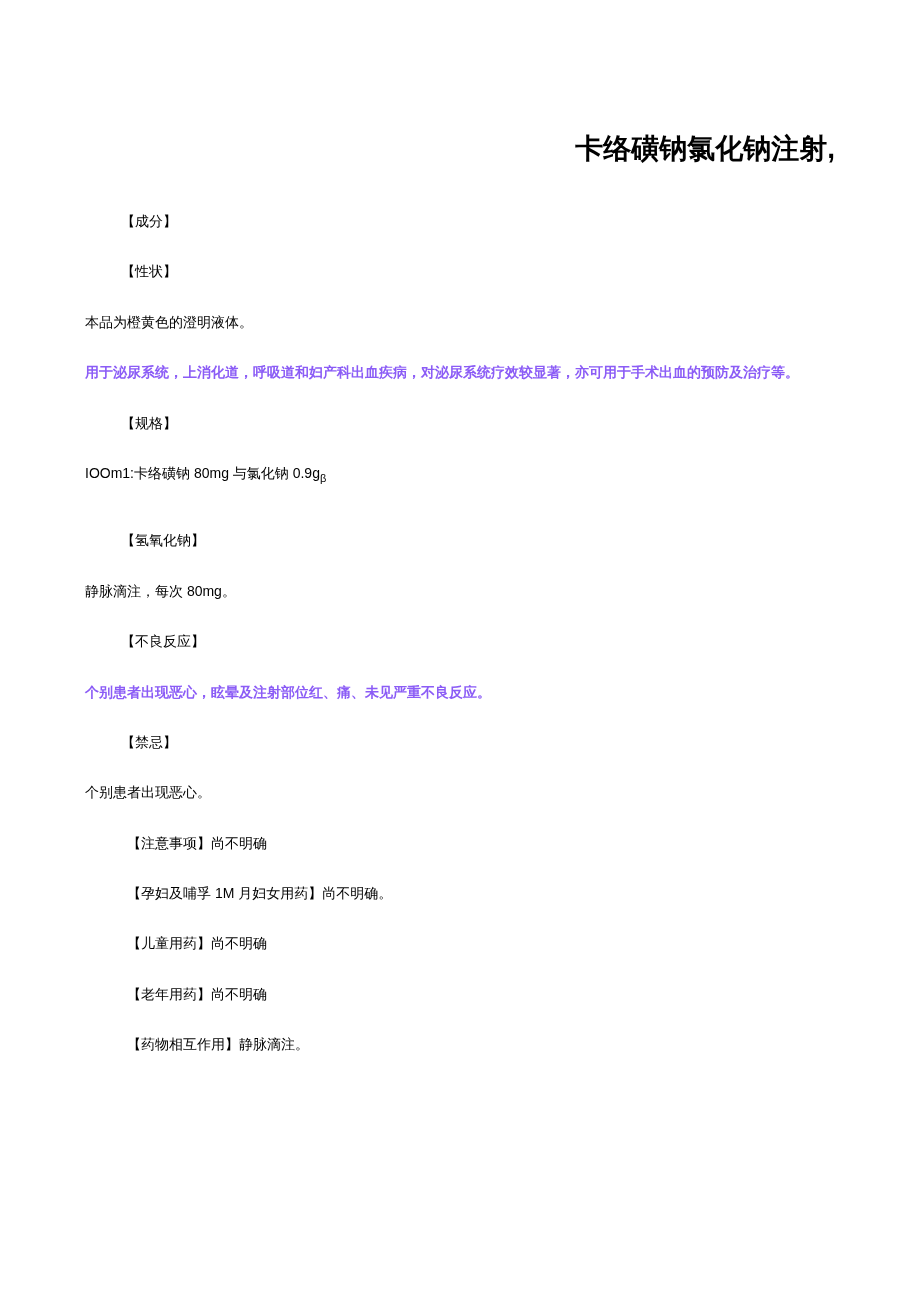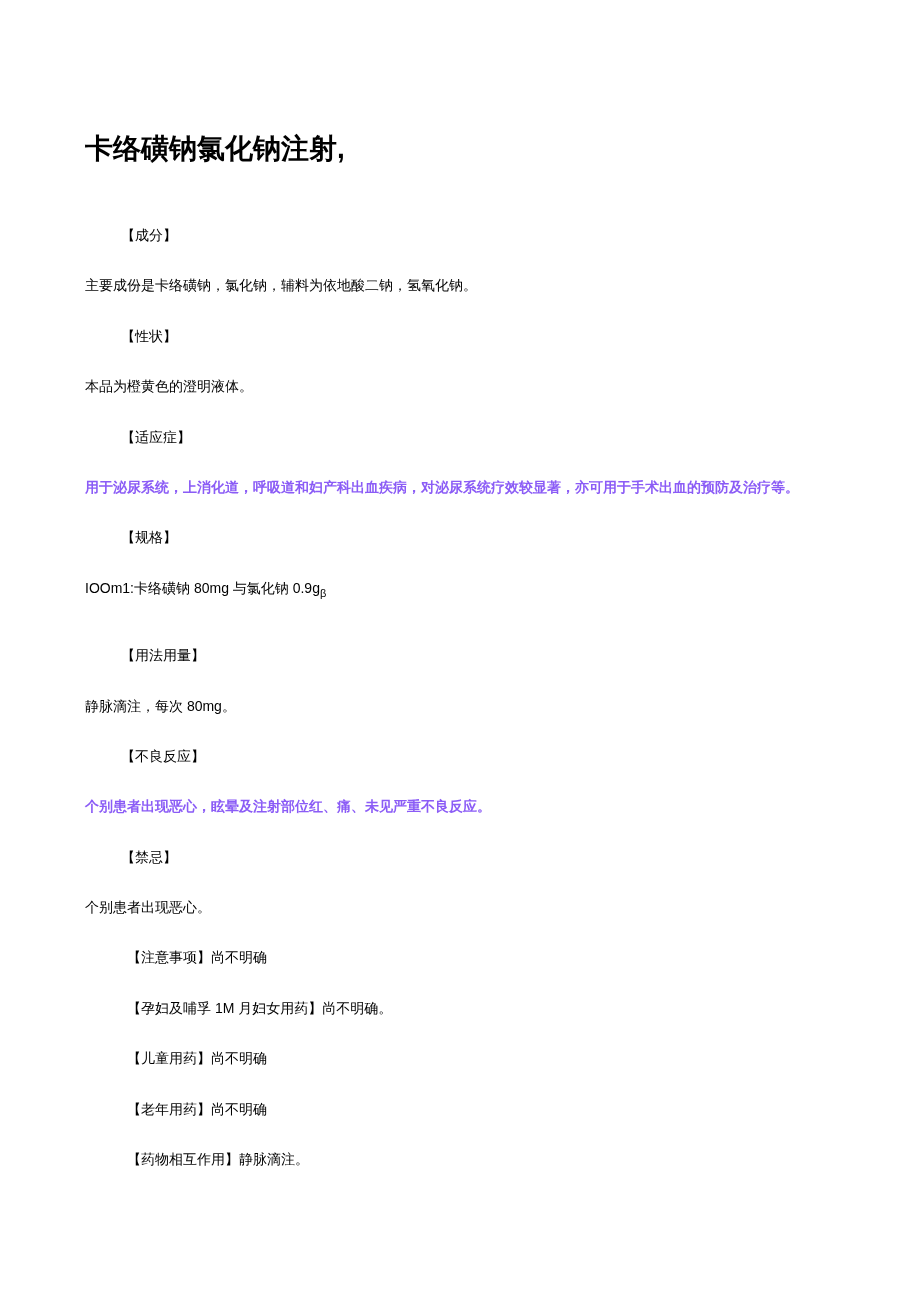--- a/index.html
+++ b/index.html
@@ -12,24 +12,24 @@
       min-height: 1301px;
       background: #ffffff;
       font-family: "Microsoft YaHei", "SimSun", sans-serif;
       color: #000000;
       padding: 0;
     }
     .page {
       padding: 130px 85px 60px 85px;
     }
     .title {
-      text-align: left;
+      text-align: right;
       font-size: 28px;
       font-weight: bold;
-      margin-bottom: 56px;
+      margin-bottom: 42px;
     }
     .section-label {
       font-size: 14px;
       margin-left: 36px;
       margin-bottom: 28px;
       line-height: 1.6;
     }
     .body-text {
       font-size: 14px;
       margin-bottom: 28px;
@@ -59,34 +59,32 @@
     }
   </style>
 </head>
 <body>
 
 <div class="page">
 
   <h1 class="title">卡络磺钠氯化钠注射,</h1>
 
   <div class="section-label">【成分】</div>
-  <div class="body-text">主要成份是卡络磺钠，氯化钠，辅料为依地酸二钠，氢氧化钠。</div>
 
   <div class="section-label">【性状】</div>
   <div class="body-text">本品为橙黄色的澄明液体。</div>
 
-  <div class="section-label">【适应症】</div>
   <div class="body-text-red">用于泌尿系统，上消化道，呼吸道和妇产科出血疾病，对泌尿系统疗效较显著，亦可用于手术出血的预防及治疗等。</div>
 
   <div class="section-label">【规格】</div>
   <div class="spec-text">
     <span>IOOm1:卡络磺钠 80mg 与氯化钠 0.9g</span><span class="sub">β</span>
   </div>
 
-  <div class="section-label">【用法用量】</div>
+  <div class="section-label">【氢氧化钠】</div>
   <div class="body-text">静脉滴注，每次 80mg。</div>
 
   <div class="section-label">【不良反应】</div>
   <div class="body-text-red">个别患者出现恶心，眩晕及注射部位红、痛、未见严重不良反应。</div>
 
   <div class="section-label">【禁忌】</div>
   <div class="body-text">个别患者出现恶心。</div>
 
   <div class="inline-label">【注意事项】尚不明确</div>
 

